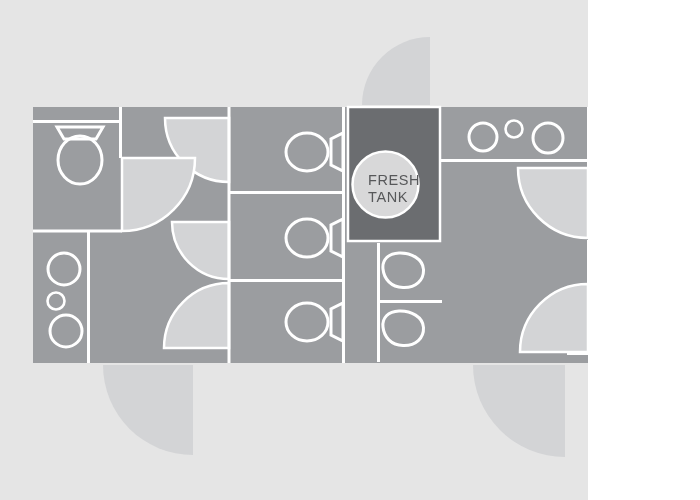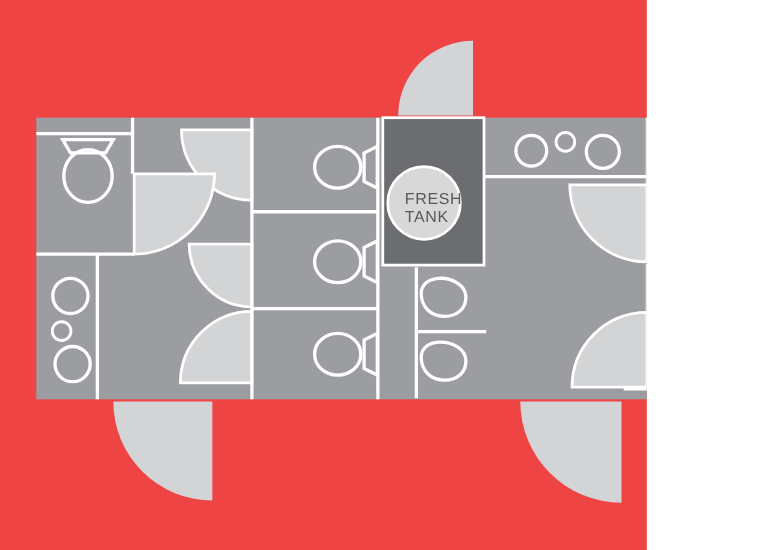--- a/index.html
+++ b/index.html
@@ -1,16 +1,16 @@
 <!DOCTYPE html>
 <html><head>
 <meta charset="utf-8">
 <style>
   html,body{margin:0;padding:0;background:#ffffff;}
-  .stage{position:relative;width:588px;height:500px;background:#ef4444;overflow:hidden;
+  .stage{position:relative;width:588px;height:500px;background:#e5e5e5;overflow:hidden;
          font-family:"Liberation Sans", sans-serif;}
   svg{display:block;}
   .wall{stroke:#ffffff;stroke-width:3;fill:none;stroke-linecap:butt;}
   .fixture{stroke:#ffffff;stroke-width:3;fill:none;}
   .fixture-thin{stroke:#ffffff;stroke-width:2.6;fill:none;}
   .door-in{stroke:#ffffff;stroke-width:2.5;stroke-linejoin:miter;}
   .door-out{stroke:none;}
   .tank-circle{stroke:#ffffff;stroke-width:2.5;}
   .tank-text{font-size:14.5px;letter-spacing:0.6px;font-weight:400;}
 </style>

